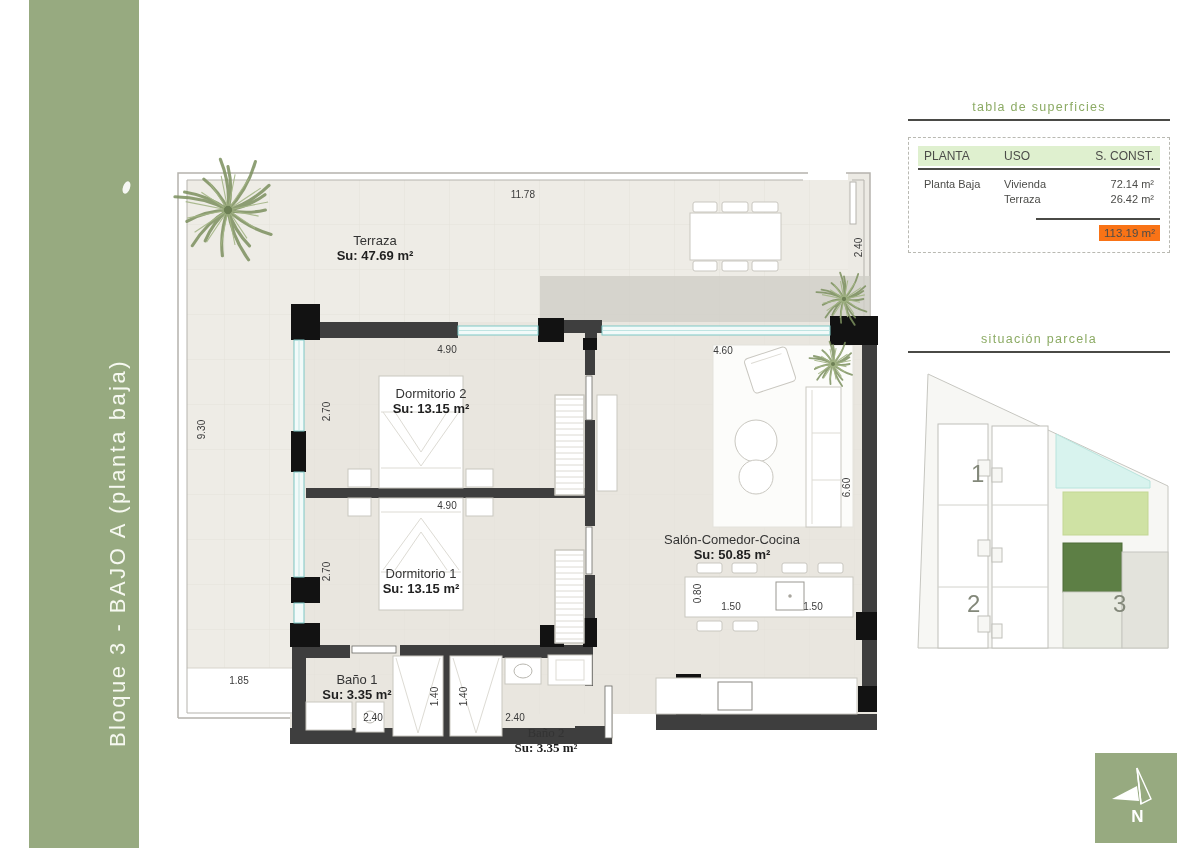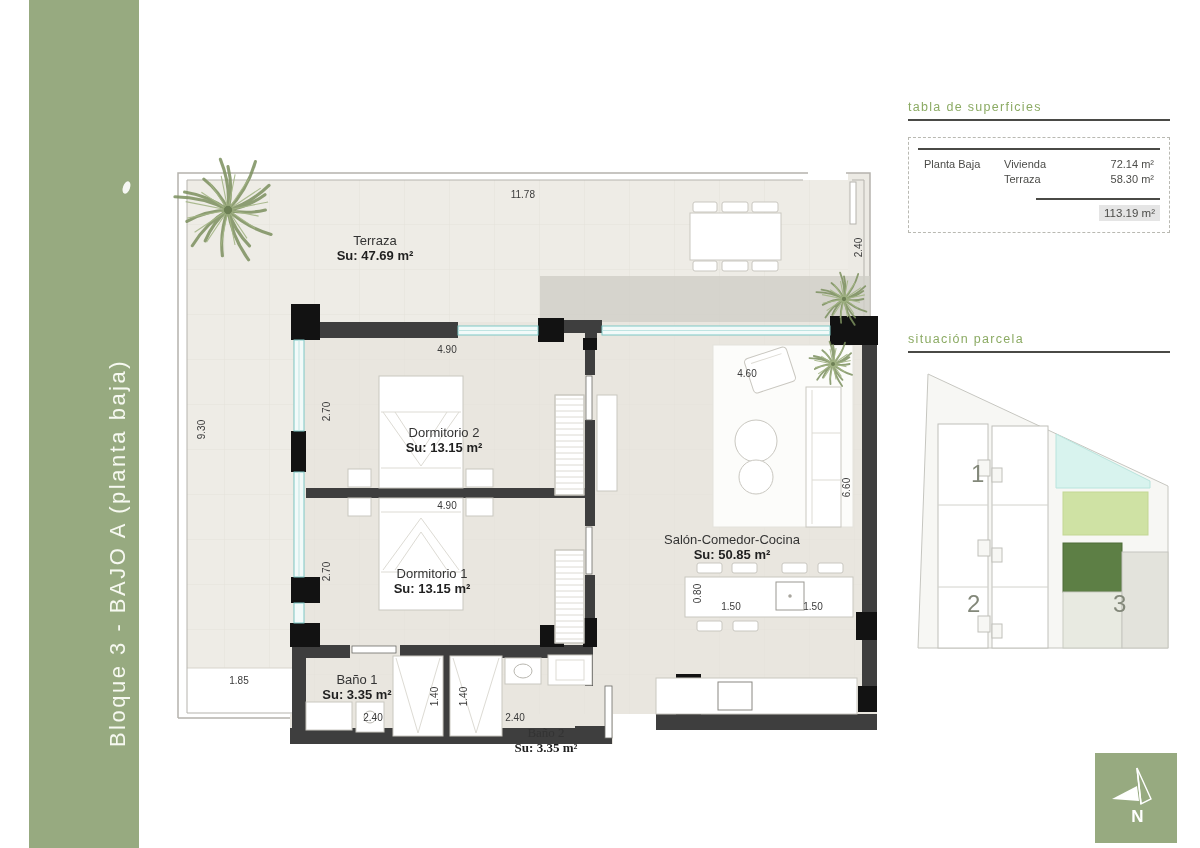--- a/index.html
+++ b/index.html
@@ -21,30 +21,30 @@
   .room-label{position:absolute;transform:translateX(-50%);text-align:center;line-height:15px;
               font-size:13px;color:#333;white-space:nowrap;}
   .rarea{font-weight:bold;color:#1f1f1f;}
 
   
   .dim{position:absolute;font-size:10px;color:#3b3b3b;white-space:nowrap;width:30px;text-align:center;}
   .dim.v{width:26px;transform:rotate(-90deg);transform-origin:center;}
 
   
   .panel{position:absolute;width:262px;}
-  .panel-title{text-align:left;font-size:12.5px;letter-spacing:1.3px;color:#8cab64;}
+  .panel-title{text-align:center;font-size:12.5px;letter-spacing:1.3px;color:#8cab64;}
   .panel-rule{border-top:2px solid #4a4a46;margin-top:5px;}
   .surf-box{margin-top:16px;border:1.5px dashed #b9b9b2;padding:8px 9px 11px 9px;}
   .surf-head{display:flex;background:#dff0cf;padding:3px 6px;font-size:12px;color:#4c4c49;}
   .surf-row{display:flex;padding:1px 6px 2px 6px;font-size:11px;color:#4c4c49;}
   .c1{width:80px;}.c2{width:72px;}.c3{flex:1;text-align:right;}
   .surf-line{border-top:2px solid #4a4a46;margin:2px 0 7px 0;}
   .surf-total-line{margin:11px 0 5px 118px;border-top:2px solid #4a4a46;}
   .surf-total{text-align:right;font-size:11.5px;color:#4c4c49;}
-  .pill{background:#e5e5e5;padding:2px 5px;display:inline-block;}
+  .pill{background:#f97316;padding:2px 5px;display:inline-block;}
 
   .site-svg{position:absolute;left:905px;top:366px;width:268px;height:290px;}
   .blk-num{position:absolute;font-size:24px;color:#83887a;}
 
   
   .compass{position:absolute;left:1095px;top:753px;width:82px;height:90px;background:#97aa80;}
   .compass-n{position:absolute;left:0;top:54px;width:86px;text-align:center;color:#fff;
              font-size:17px;font-weight:bold;letter-spacing:1px;}
 </style>
 </head>
@@ -248,25 +248,25 @@
       <path d="M833,364 Q841.0,366.0 849.6,364.0 M833,364 Q840.9,371.6 852.1,374.8 M833,364 Q835.7,372.8 842.5,379.8 M833,364 Q834.7,375.8 842.1,386.0 M833,364 Q829.3,373.5 830.5,384.2 M833,364 Q826.4,369.4 822.9,377.6 M833,364 Q823.4,369.7 817.2,379.8 M833,364 Q823.6,364.2 814.8,369.0 M833,364 Q822.3,358.3 809.5,358.1 M833,364 Q824.7,357.8 813.8,356.0 M833,364 Q829.5,356.1 822.3,350.3 M833,364 Q834.2,352.7 829.6,341.6 M833,364 Q835.4,354.7 833.0,344.8 M833,364 Q841.5,355.1 845.1,342.6 M833,364 Q843.1,361.0 851.1,353.1 M833,364 Q841.8,362.7 849.4,357.2 " stroke="#7b8f5e" stroke-width="1.8" fill="none" stroke-linecap="round" opacity="0.85"></path>
       <path d="M833,364 L846.5,366.7 M833,364 L845.0,372.0 M833,364 L841.4,376.6 M833,364 L836.1,379.5 M833,364 L829.8,380.1 M833,364 L823.5,378.2 M833,364 L818.2,373.9 M833,364 L815.0,367.6 M833,364 L814.3,360.3 M833,364 L821.3,356.2 M833,364 L824.8,351.7 M833,364 L830.0,348.9 M833,364 L836.1,348.2 M833,364 L842.3,350.1 M833,364 L847.5,354.3 M833,364 L850.7,360.5 " stroke="#a3b585" stroke-width="1.1" fill="none" opacity="0.9"></path>
       <circle cx="833" cy="364" r="2" fill="#6d8054"></circle>
     </g>
 </svg>
 
 <div class="room-label" style="left:375px;top:233px;">
   <div>Terraza</div>
     <div class="rarea">Su: 47.69 m²</div>
 </div>
-<div class="room-label" style="left:444px;top:386px;margin-top:39px;">
+<div class="room-label" style="left:431px;top:386px;">
   <div>Dormitorio 2</div>
     <div class="rarea">Su: 13.15 m²</div>
 </div>
-<div class="room-label" style="left:432px;top:566px;">
+<div class="room-label" style="left:421px;top:566px;">
   <div>Dormitorio 1</div>
     <div class="rarea">Su: 13.15 m²</div>
 </div>
 <div class="room-label" style="left:732px;top:532px;">
   <div>Salón-Comedor-Cocina</div>
     <div class="rarea">Su: 50.85 m²</div>
 </div>
 <div class="room-label" style="left:357px;top:664px;margin-top:8px;">
   <div>Baño 1</div>
     <div class="rarea">Su: 3.35 m²</div>
@@ -277,44 +277,49 @@
 </div>
 
 <div class="dim" style="left:505px;top:189px;text-align:right;">11.78</div>
 <div class="dim v" style="left:845px;top:242px;">2.40</div>
 <div class="dim v" style="left:188px;top:424px;">9.30</div>
 <div class="dim" style="left:224px;top:675px;">1.85</div>
 <div class="dim" style="left:432px;top:344px;">4.90</div>
 <div class="dim v" style="left:313px;top:406px;">2.70</div>
 <div class="dim" style="left:432px;top:500px;">4.90</div>
 <div class="dim v" style="left:313px;top:566px;">2.70</div>
-<div class="dim" style="left:732px;top:345px;margin-top:23px;">4.60</div>
+<div class="dim" style="left:708px;top:345px;">4.60</div>
 <div class="dim v" style="left:833px;top:482px;">6.60</div>
 <div class="dim v" style="left:684px;top:588px;">0.80</div>
 <div class="dim" style="left:716px;top:601px;">1.50</div>
 <div class="dim" style="left:798px;top:601px;">1.50</div>
 <div class="dim v" style="left:421px;top:691px;">1.40</div>
 <div class="dim v" style="left:450px;top:691px;">1.40</div>
 <div class="dim" style="left:358px;top:712px;">2.40</div>
 <div class="dim" style="left:500px;top:712px;">2.40</div>
 
 <div class="panel" style="left:908px;top:100px;">
   <div class="panel-title">tabla de superficies</div>
   <div class="panel-rule"></div>
   <div class="surf-box">
+    <div class="surf-head">
+      <span class="c1">PLANTA</span>
+      <span class="c2">USO</span>
+      <span class="c3">S. CONST.</span>
+    </div>
     <div class="surf-line"></div>
     <div class="surf-row">
       <span class="c1">Planta Baja</span>
       <span class="c2">Vivienda</span>
       <span class="c3">72.14 m²</span>
     </div>
     <div class="surf-row">
       <span class="c1"></span>
       <span class="c2">Terraza</span>
-      <span class="c3">58.30 m²</span>
+      <span class="c3">26.42 m²</span>
     </div>
     <div class="surf-total-line"></div>
     <div class="surf-total">
       <span class="pill">113.19 m²</span>
     </div>
   </div>
 </div>
 
 <div class="panel" style="left:908px;top:332px;">
   <div class="panel-title">situación parcela</div>

